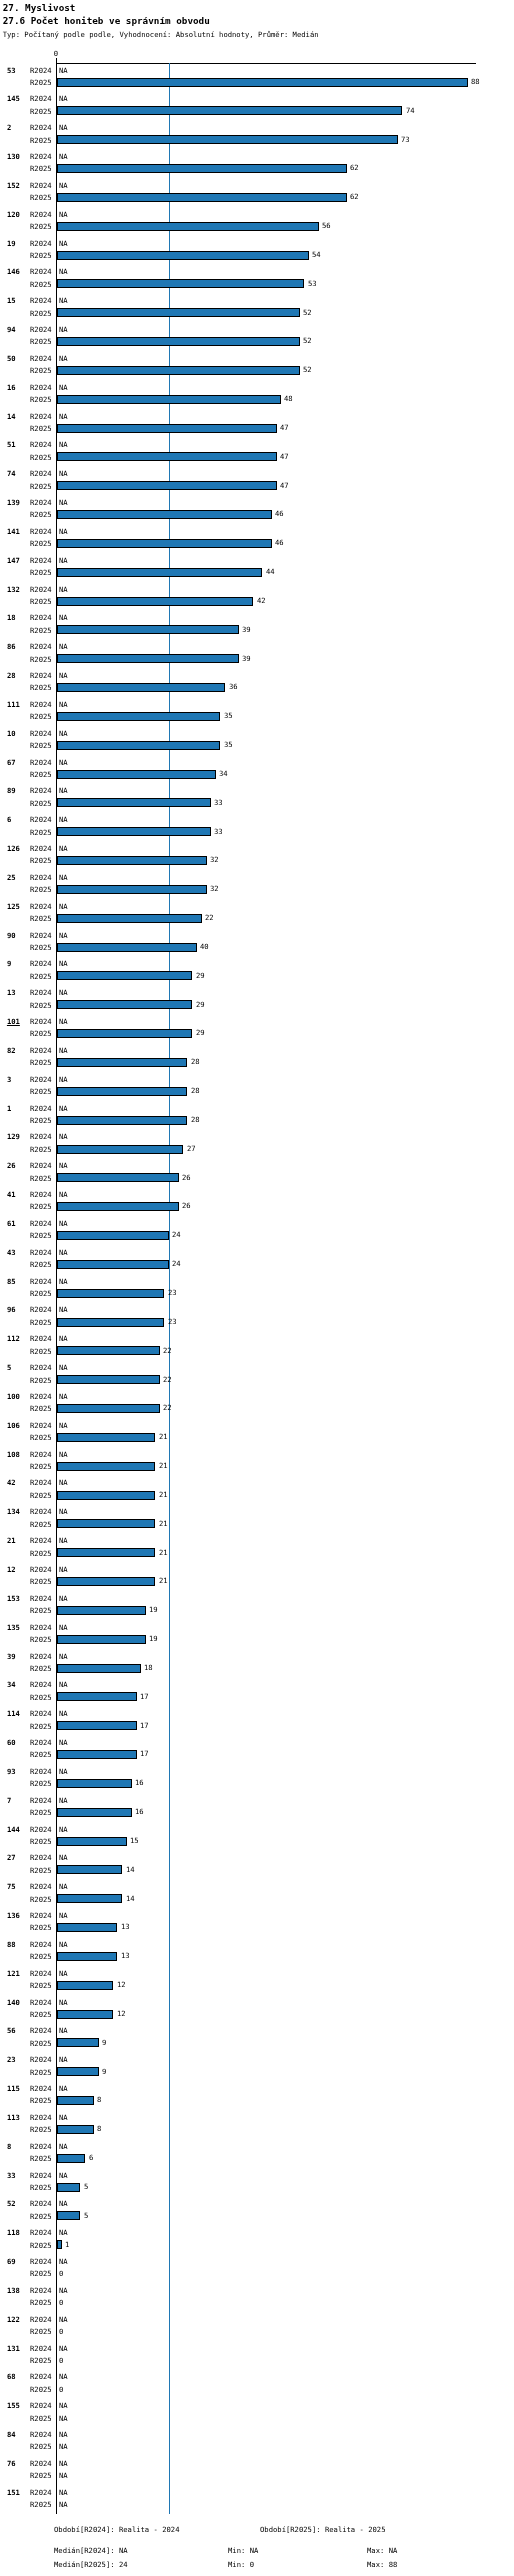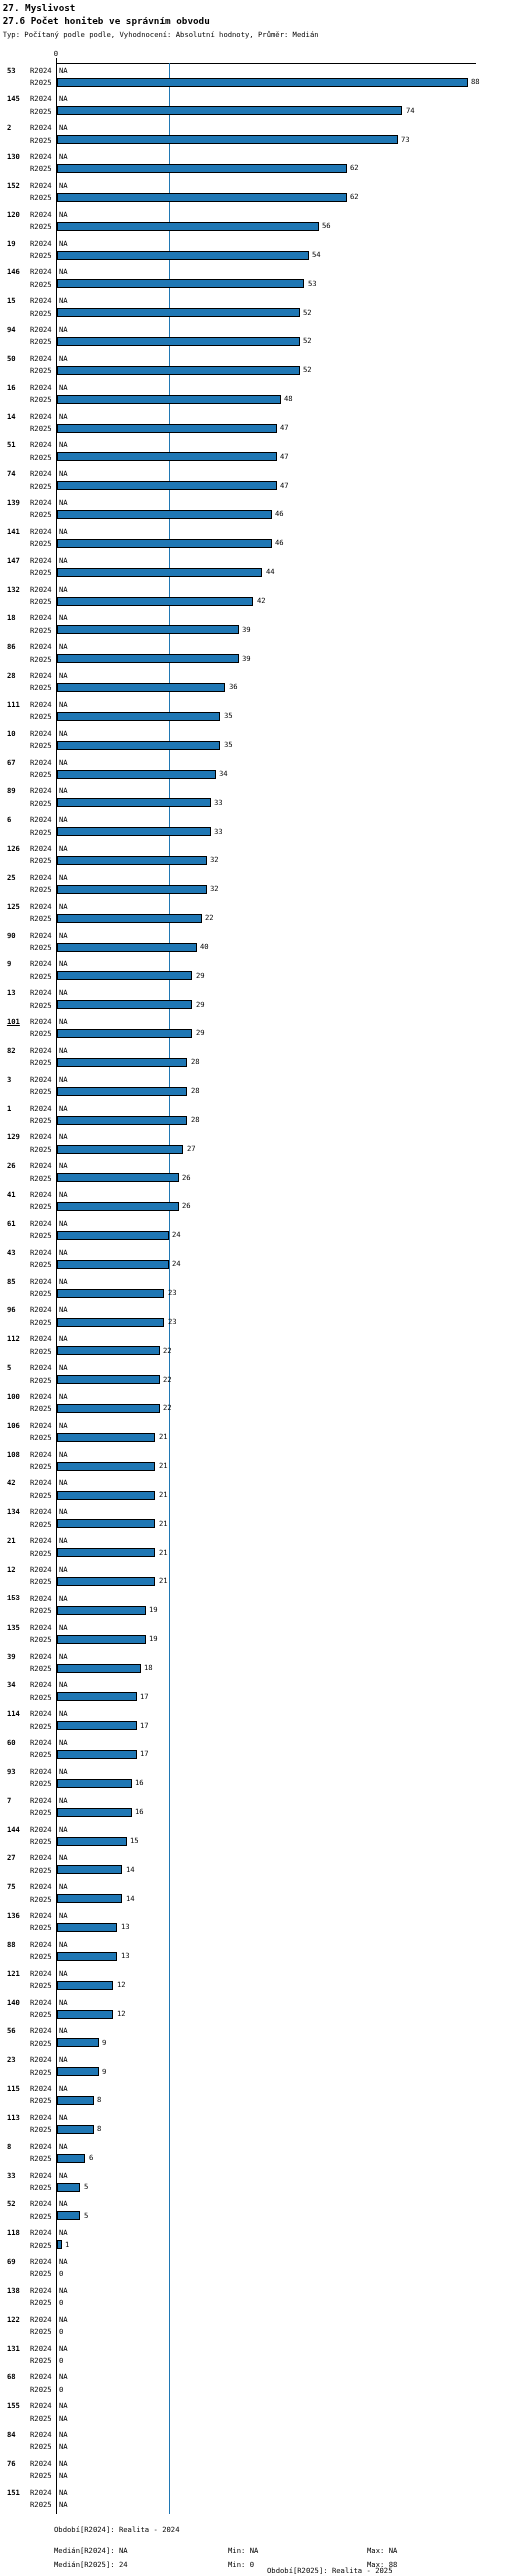--- a/index.html
+++ b/index.html
@@ -347,21 +347,21 @@
         <div class="navel" style="left: 59px; top: 1535px;">NA</div>
         <div class="rowlab" style="left: 30px; top: 1548px;">R2025</div>
         <div class="bar" style="left: 57px; top: 1548px; width: 98px; background: rgb(31, 119, 180);"></div>
         <div class="barval" style="left: 159px; top: 1548px;">21</div>
         <div class="grp-id" style="left: 6.9px; top: 1564px; position: absolute;">12</div>
         <div class="rowlab" style="left: 30px; top: 1564px;">R2024</div>
         <div class="navel" style="left: 59px; top: 1564px;">NA</div>
         <div class="rowlab" style="left: 30px; top: 1576px;">R2025</div>
         <div class="bar" style="left: 57px; top: 1577px; width: 98px; background: rgb(31, 119, 180);"></div>
         <div class="barval" style="left: 159px; top: 1576px;">21</div>
-        <div class="grp-id" style="left: 6.9px; top: 1593px; position: absolute; font-family: Liberation Mono, monospace;">153</div>
+        <div class="grp-id" style="left: 6.9px; top: 1593px; position: absolute;">153</div>
         <div class="rowlab" style="left: 30px; top: 1593px;">R2024</div>
         <div class="navel" style="left: 59px; top: 1593px;">NA</div>
         <div class="rowlab" style="left: 30px; top: 1605px;">R2025</div>
         <div class="bar" style="left: 57px; top: 1606px; width: 89px; background: rgb(31, 119, 180);"></div>
         <div class="barval" style="left: 149px; top: 1605px;">19</div>
         <div class="grp-id" style="left: 6.9px; top: 1622px; position: absolute;">135</div>
         <div class="rowlab" style="left: 30px; top: 1622px;">R2024</div>
         <div class="navel" style="left: 59px; top: 1622px;">NA</div>
         <div class="rowlab" style="left: 30px; top: 1634px;">R2025</div>
         <div class="bar" style="left: 57px; top: 1635px; width: 89px; background: rgb(31, 119, 180);"></div>
@@ -534,21 +534,21 @@
         <div class="navel" style="left: 59px; top: 2470px;">NA</div>
         <div class="grp-id" style="left: 6.9px; top: 2487px; position: absolute;">151</div>
         <div class="rowlab" style="left: 30px; top: 2487px;">R2024</div>
         <div class="navel" style="left: 59px; top: 2487px;">NA</div>
         <div class="rowlab" style="left: 30px; top: 2499px;">R2025</div>
         <div class="navel" style="left: 59px; top: 2499px;">NA</div>
       </div>
   </div>
 
   <div class="foot" style="left:54px;top:2525px;">Období[R2024]: Realita - 2024</div>
-  <div class="foot" style="left:267px;top:2525px;margin-top:41px;">Období[R2025]: Realita - 2025</div>
+  <div class="foot" style="left:260px;top:2525px;">Období[R2025]: Realita - 2025</div>
   <div class="foot" style="left:54px;top:2546px;">Medián[R2024]: NA</div>
   <div class="foot" style="left:228px;top:2546px;">Min: NA</div>
   <div class="foot" style="left:367px;top:2546px;">Max: NA</div>
   <div class="foot" style="left:54px;top:2560px;">Medián[R2025]: 24</div>
   <div class="foot" style="left:228px;top:2560px;">Min: 0</div>
   <div class="foot" style="left:367px;top:2560px;">Max: 88</div>
 </div>
 
 
 </body></html>

